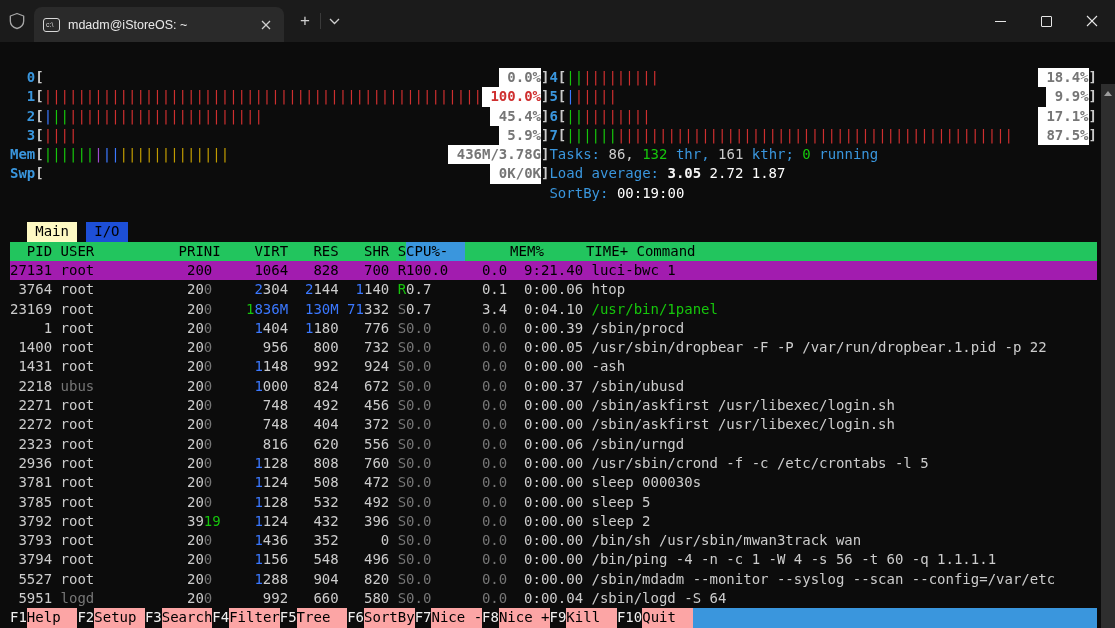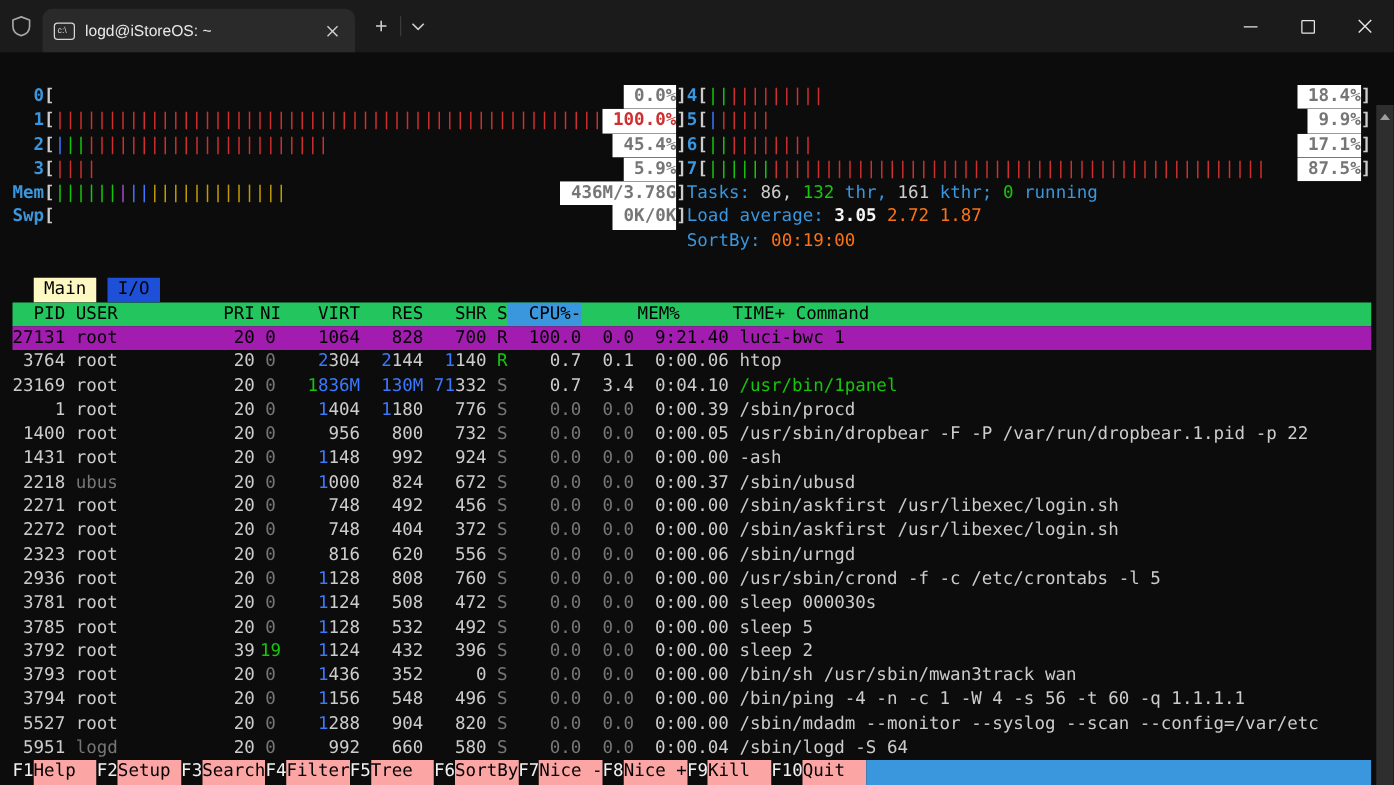--- a/index.html
+++ b/index.html
@@ -33,42 +33,42 @@
   .half-r{flex:1;display:flex;min-width:0;}
   .meter{display:flex;flex:1;min-width:0;}
   .mlab{color:#3a96dd;font-weight:bold;text-align:right;}
   .lw3{width:3ch;} .lw1{width:1ch;}
   .br{color:#cccccc;font-weight:bold;}
   .bz{flex:1;position:relative;overflow:hidden;min-width:0;}
   .bars{position:absolute;left:0;top:0;}
   .pct{position:absolute;right:0;top:0;background:#ffffff;font-weight:bold;padding-left:1ch;}
 
   .c-red{color:#cf2f2f;} .c-green{color:#16c60c;} .c-blue{color:#3b78ff;}
-  .c-yellow{color:#c19c00;} .c-mag{color:#9e4ccf;} .c-cyan{color:#f97316;}
+  .c-yellow{color:#c19c00;} .c-mag{color:#9e4ccf;} .c-cyan{color:#ffffff;}
   .c-lblue{color:#3a96dd;} .c-white{color:#cccccc;} .c-gray{color:#767676;}
   .c-bwhite{color:#f5f5f5;font-weight:bold;}
 
   .tabsline .spacer2{width:2ch;}
   .htab{color:#000;padding:0 1ch;}
   .htab-main{background:#fef9c3;}
   .htab-io{background:#1d4fd7;margin-left:1ch;text-align:right;}
 
   
   .hdr{background:#22c55e;color:#000;}
   .hdr span{color:#000;}
   .hd-sort{background:#3a96dd;}
   .col-pid{width:5ch;text-align:right;flex:0 0 auto;}
   .col-user{width:10ch;padding-left:1ch;box-sizing:border-box;flex:0 0 auto;overflow:hidden;}
   .col-pri{width:8ch;text-align:right;flex:0 0 auto;}
-  .col-ni{width:3ch;text-align:center;flex:0 0 auto;}
+  .col-ni{width:3ch;text-align:left;flex:0 0 auto;}
   .col-virt{width:7ch;text-align:right;flex:0 0 auto;}
   .col-res{width:6ch;text-align:right;flex:0 0 auto;}
   .col-shr{width:6ch;text-align:right;flex:0 0 auto;}
   .col-s{width:2ch;text-align:right;flex:0 0 auto;}
-  .col-cpu{width:7ch;text-align:right;flex:0 0 auto;}
+  .col-cpu{width:7ch;text-align:left;flex:0 0 auto;}
   .col-mem{width:5ch;text-align:right;flex:0 0 auto;}
   .col-mem-h{width:5ch;text-align:left;flex:0 0 auto;margin-left:45px;}
   .col-time{width:9ch;text-align:right;flex:0 0 auto;}
   .col-cmd{flex:1;padding-left:1ch;overflow:hidden;min-width:0;}
   .sel{background:#a21caf;}
   .sel span{color:#000 !important;font-weight:normal;}
 
   
   .fk{color:#f0f0f0;}
   .fl{background:#fca5a5;color:#000;}
@@ -85,21 +85,21 @@
 
 <div class="window">
   <div class="titlebar">
     <div class="shieldwrap">
       <svg width="20" height="20" viewBox="0 0 24 24" fill="none" stroke="#a6a6a6" stroke-width="1.6" stroke-linejoin="round">
         <path d="M12 3 L20 6 V12 C20 17 16 20 12 21 C8 20 4 17 4 12 V6 Z"></path>
       </svg>
     </div>
     <div class="tab">
       <span class="tabicon">c:\</span>
-      <span class="tabtitle">logd@iStoreOS: ~</span>
+      <span class="tabtitle">mdadm@iStoreOS: ~</span>
       <span class="tbtn tabclose">
         <svg width="10" height="10" viewBox="0 0 10 10" stroke="#cfcfcf" stroke-width="1.2">
             <line x1="1" y1="1" x2="9" y2="9"></line>
             <line x1="9" y1="1" x2="1" y2="9"></line>
           </svg>
       </span>
     </div>
     <span class="tbtn newtab">
         <span>+</span>
       </span>

